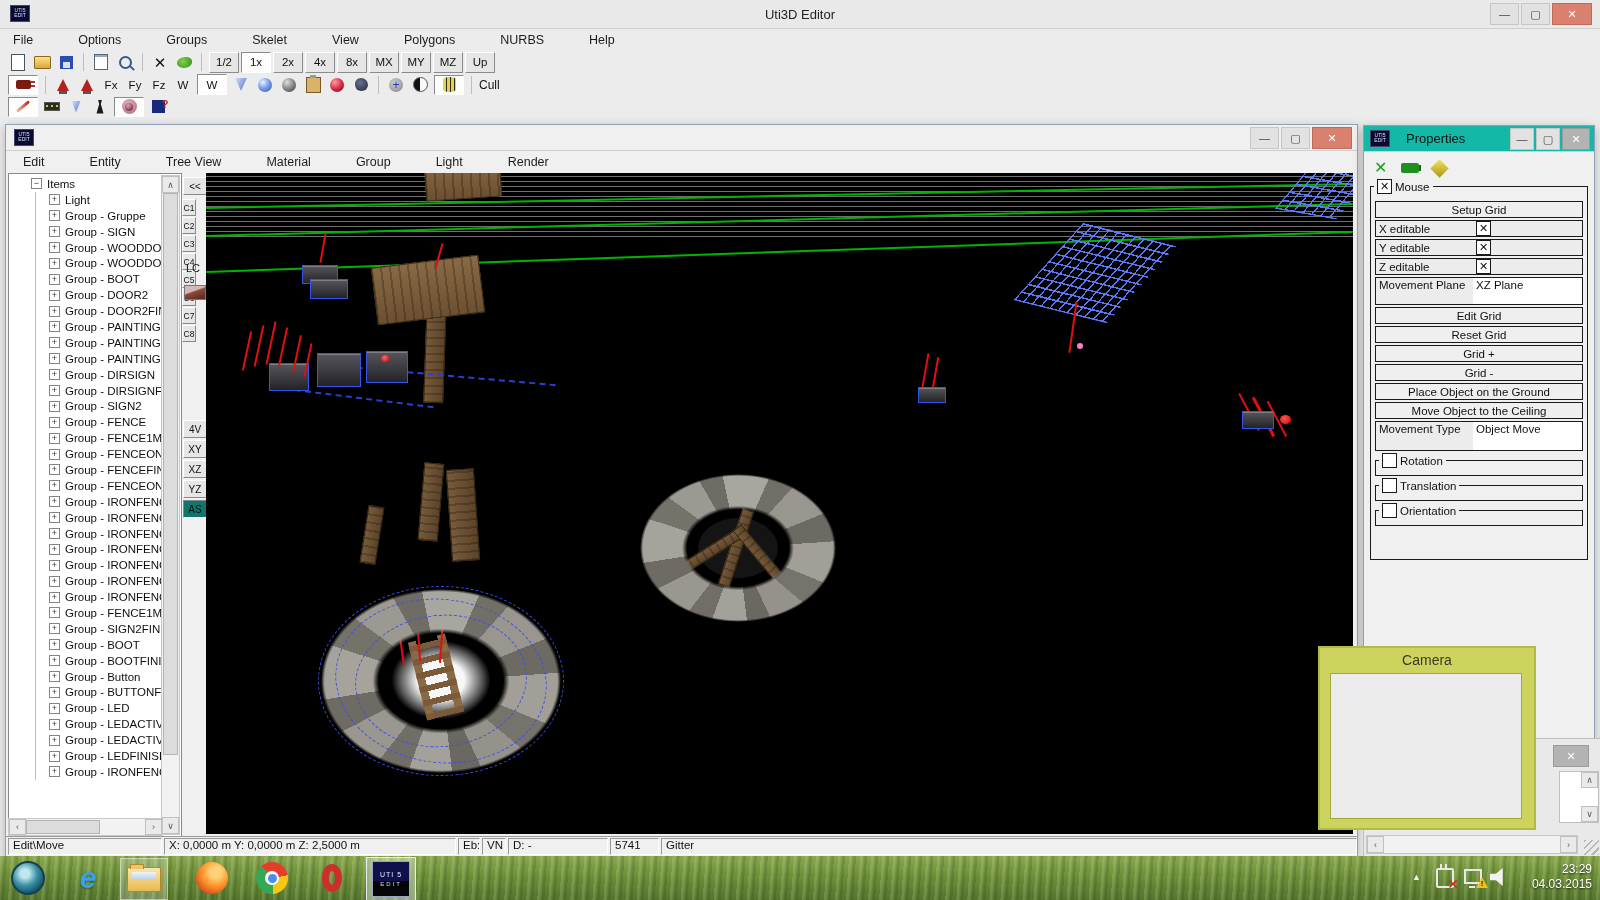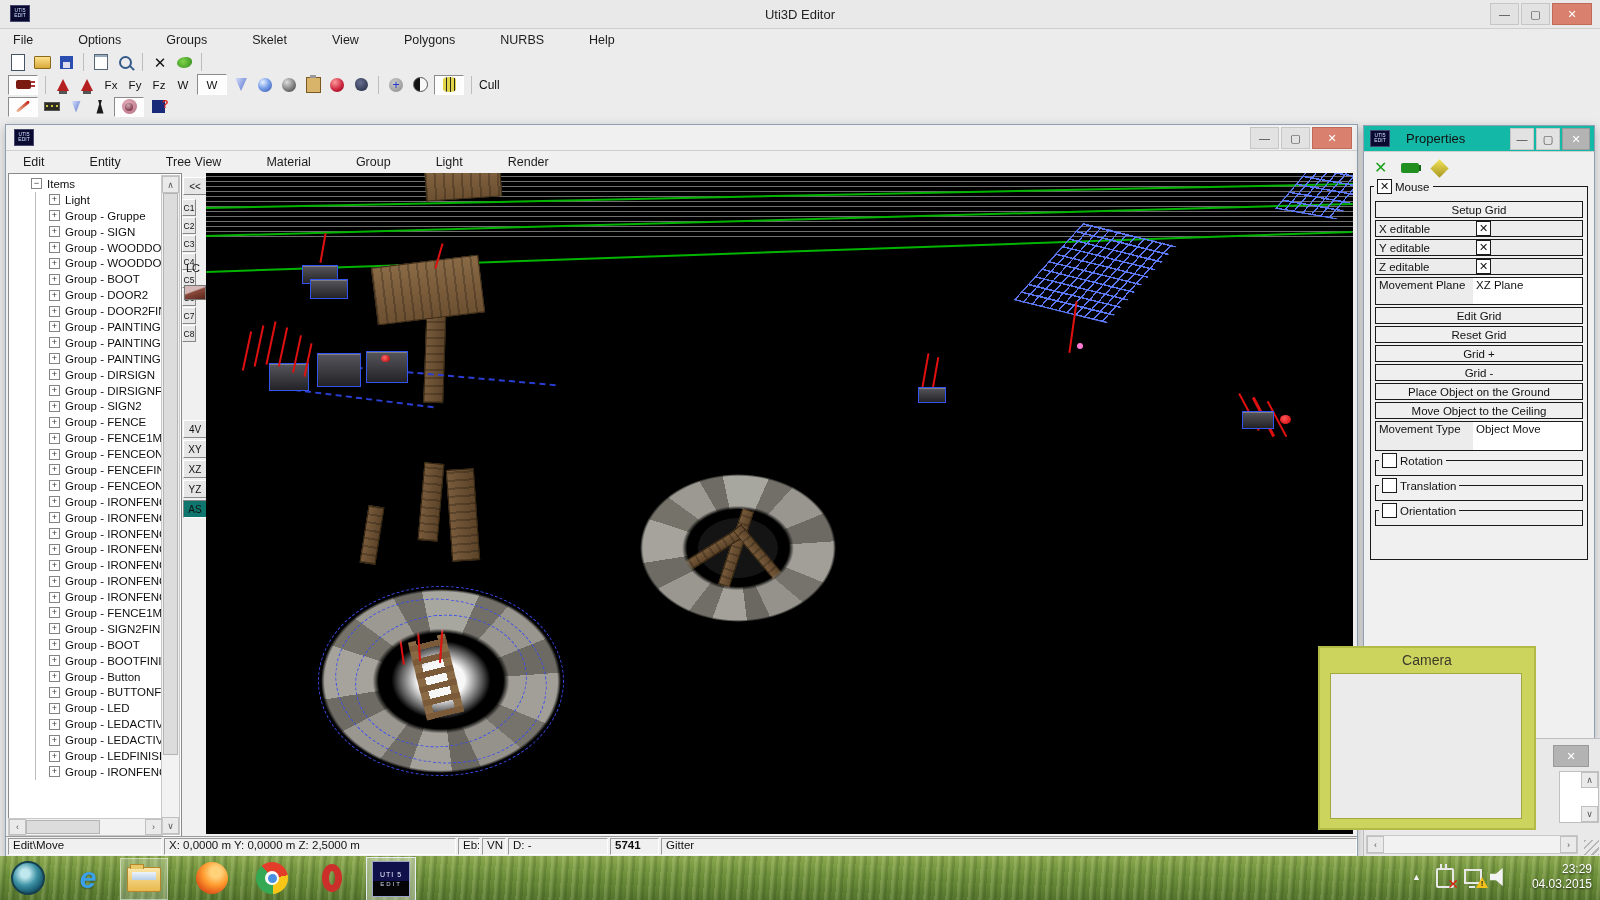--- a/index.html
+++ b/index.html
@@ -155,20 +155,32 @@
         <span class="i-mag"></span>
       </span>
     <span class="sep"></span>
     <span class="ticon">
         <span class="i-x">✕</span>
       </span>
     <span class="ticon">
         <span class="i-cham"></span>
       </span>
     <span class="sep"></span>
+    <span style="display:flex;gap:2px;">
+
+    <span class="btn3d">1/2</span>
+        <span class="btn3d active">1x</span>
+        <span class="btn3d">2x</span>
+        <span class="btn3d">4x</span>
+        <span class="btn3d">8x</span>
+        <span class="btn3d">MX</span>
+        <span class="btn3d">MY</span>
+        <span class="btn3d">MZ</span>
+        <span class="btn3d">Up</span>
+      </span>
   </div>
 
   <div class="tb abs" style="left:8px;top:74px;height:21px;">
     <span class="ticon btn3d active">
         <span class="i-plug"></span>
       </span>
     <span class="sep"></span>
     <span class="ticon">
         <span class="i-rocket"></span>
       </span>
@@ -521,21 +533,21 @@
       <div class="wbox abs" style="left:1036px;top:238px;width:30px;height:16px;"></div>
       <div class="abs" style="left:1074px;top:242px;width:11px;height:9px;border-radius:50%;background:radial-gradient(circle at 40% 35%,#f55,#c00);"></div>
     </div>
 
     <div class="abs" style="left:0;top:711px;right:0;height:19px;background:#f0f0f0;border-top:1px solid #9a9a9a;display:flex;gap:2px;align-items:center;padding-left:2px;">
       <span class="statuscell" style="width:144px;">Edit\Move</span>
       <span class="statuscell" style="width:282px;">X: 0,0000 m Y: 0,0000 m Z: 2,5000 m</span>
       <span class="statuscell" style="width:12px;">Eb:</span>
       <span class="statuscell" style="width:14px;">VN</span>
       <span class="statuscell" style="width:90px;">D: -</span>
-      <span class="statuscell" style="width:39px;font-weight:bold;">5741</span>
+      <span class="statuscell" style="width:39px;">5741</span>
       <span class="statuscell" style="flex:1;">Gitter</span>
     </div>
   </div>
 
   <div class="win abs" style="left:1363px;top:125px;width:230px;height:613px;">
     <div class="titlebar abs" style="left:0;top:0;right:0;height:25px;background:#14b8a6;">
       <div class="appicon abs" style="left:6px;top:4px;">UTI5<br>EDIT</div>
       <div class="abs" style="left:42px;font-size:13px;color:#111;">Properties</div>
       <div class="abs" style="right:4px;top:2px;display:flex;gap:2px;">
         <div class="cap" style="width:22px;">—</div>

